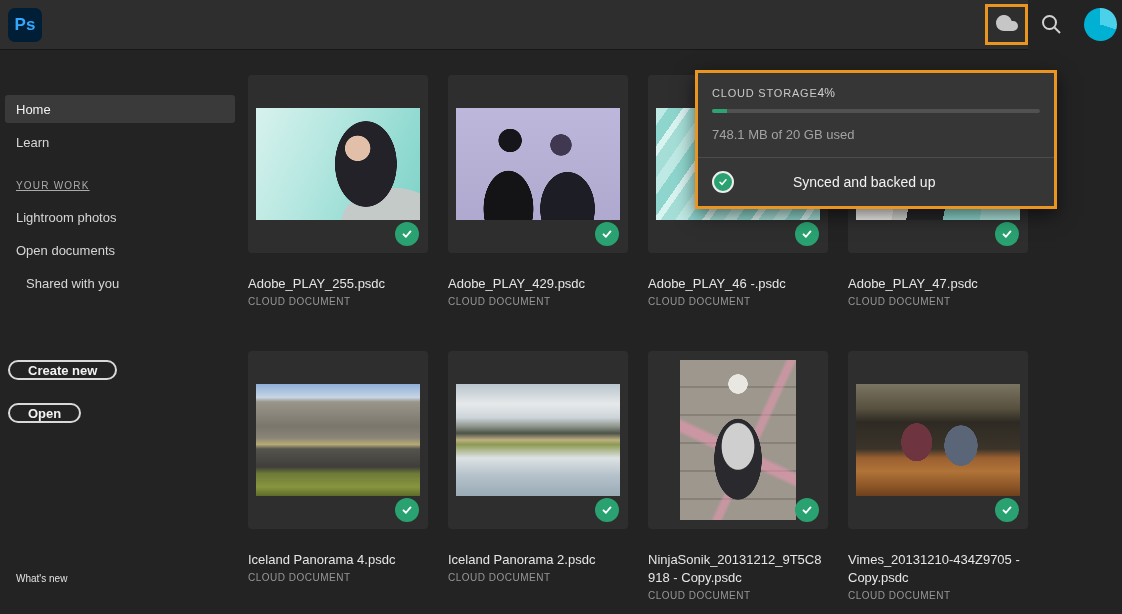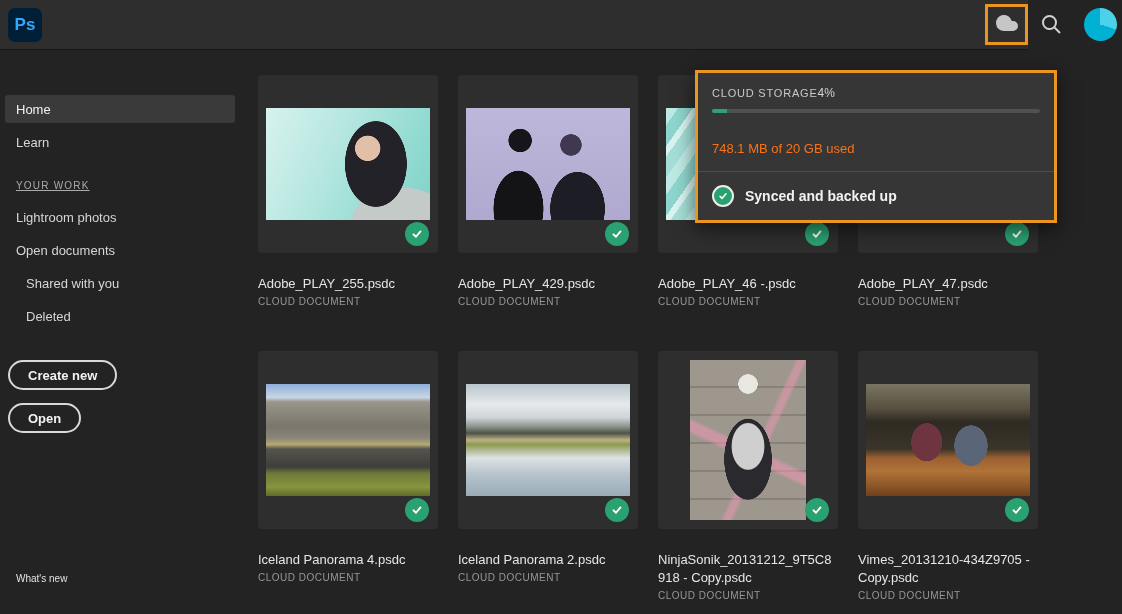--- a/index.html
+++ b/index.html
@@ -33,31 +33,31 @@
   
   .sidebar { position:absolute; left:0; top:51px; width:240px; height:563px; }
   .nav-top { margin-top:44px; }
   .nav-item { height:28px; display:flex; align-items:center; margin:0 5px 5px 5px;
               padding-left:11px; font-size:13px; color:#d6d6d6; border-radius:3px;
               cursor:pointer; }
   .nav-item.selected { background:#3a3a3a; color:#f2f2f2; }
   .nav-item.indented { padding-left:21px; }
   .section-header { margin:24px 0 12px 16px; font-size:10px; letter-spacing:1.2px;
                     color:#ababab;text-decoration:underline; }
-  .pill-btn { position:absolute; left:8px; height:30px; padding:0 18px;
+  .pill-btn { position:absolute; left:8px; height:20px; padding:0 18px;
               background:transparent; border:2px solid #d9d9d9; border-radius:16px;
               color:#f2f2f2; font-size:13px; font-weight:bold; cursor:pointer;
               font-family:inherit; }
   .btn-create { top:309px; }
   .btn-open { top:352px; }
   .whats-new { position:absolute; left:16px; bottom:30px; font-size:10px;
                color:#e2e2e2; cursor:pointer; }
 
   
-  .grid { position:absolute; left:258px; top:75px; width:782px;
+  .grid { position:absolute; left:248px; top:75px; width:782px;
           display:grid; grid-template-columns:repeat(4,180px); column-gap:20px;
           row-gap:44px; }
   .doc-card { width:180px; cursor:pointer; }
   .thumb-box { position:relative; width:180px; height:178px; background:#2e2e2e;
                border-radius:4px; }
   .thumb { position:absolute; left:50%; top:50%; transform:translate(-50%,-50%); }
   .thumb.landscape { width:164px; height:112px; }
   .thumb.portrait { width:116px; height:160px; }
   .check-badge { position:absolute; right:9px; bottom:7px; width:24px; height:24px;
                  border-radius:50%; background:#2AA170; display:flex;
@@ -110,29 +110,29 @@
   
   .popup { position:absolute; left:695px; top:70px; width:362px; background:#363636;
            border:3px solid #E9951F; z-index:40; box-shadow:0 6px 18px rgba(0,0,0,.55); }
   .popup-top { padding:13px 14px 15px 14px; }
   .popup-title-row { display:flex; align-items:center; }
   .popup-title { font-size:11px; letter-spacing:0.8px; color:#c9c9c9; }
   .popup-percent { font-size:12px; color:#d2d2d2; }
   .progress-track { margin-top:9px; height:4px; background:#515151; border-radius:2px;
                     overflow:hidden; }
   .progress-fill { height:100%; background:#2DA273; }
-  .popup-usage { margin-top:28px; font-size:13px; color:#f97316; }
+  .popup-usage { margin-top:14px; font-size:13px; color:#a3a3a3; }
   .popup-status { border-top:1px solid #4c4c4c; padding:13px 14px; display:flex;
                   align-items:center; gap:11px; }
   .status-check { width:22px; height:22px; border-radius:50%; background:#2AA170;
                   border:2px solid #eeeeee; display:flex; align-items:center;
                   justify-content:center; flex:0 0 auto; }
   .status-check svg { width:12px; height:12px; stroke:#fff; stroke-width:3;
                       fill:none; stroke-linecap:round; stroke-linejoin:round; }
-  .status-text { font-size:14px; font-weight:bold; color:#f2f2f2; }
+  .status-text { font-size:14px; font-weight:normal; color:#f2f2f2;margin-left:48px; }
 </style>
 </head>
 <body>
 
 <header class="topbar">
   <div class="app-logo">Ps</div>
 
   <button class="cloud-btn">
     <span>
       <svg viewBox="0 0 24 24">
@@ -172,23 +172,20 @@
   </div>
 
   <div class="nav-item">
     <span class="nav-label">Open documents</span>
   </div>
 
   <div class="nav-item indented">
     <span class="nav-label">Shared with you</span>
   </div>
 
-  <div class="nav-item indented">
-    <span class="nav-label">Deleted</span>
-  </div>
 </div>
 
   <button class="pill-btn btn-create">Create new</button>
   <button class="pill-btn btn-open">Open</button>
 
   <div class="whats-new">What's new</div>
 </nav>
 
 <main class="grid">
   <div class="doc-card">

